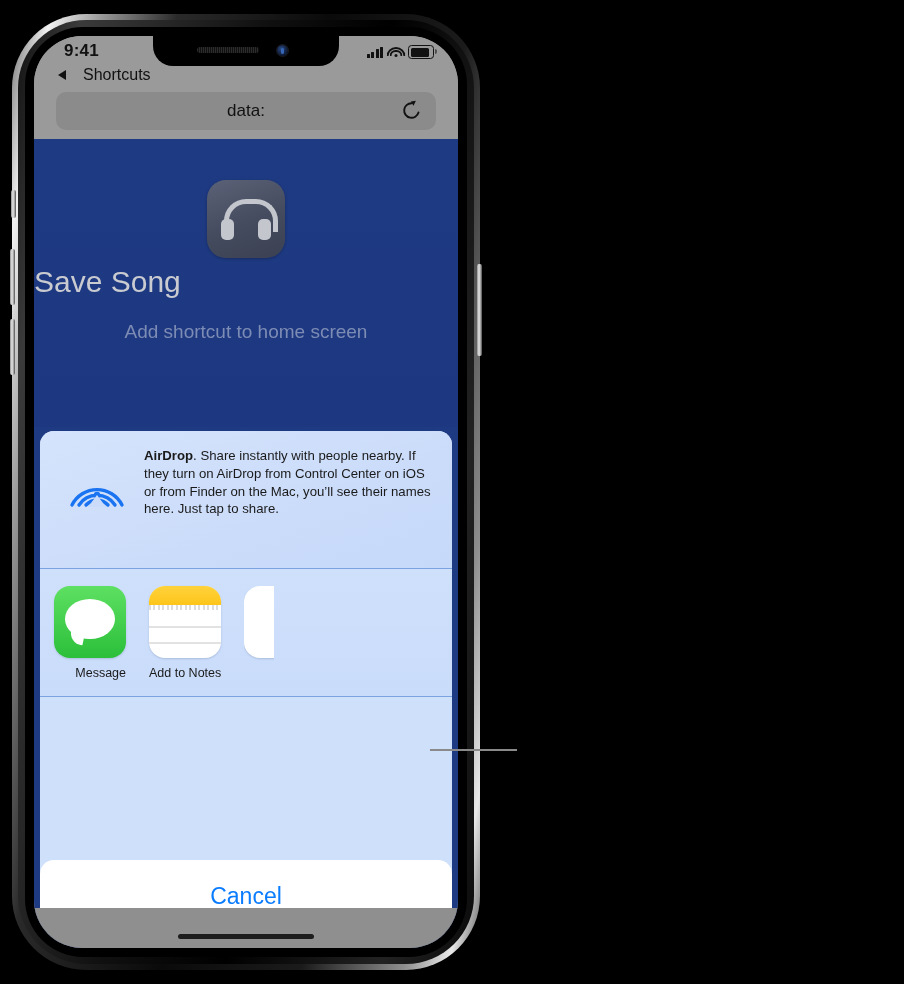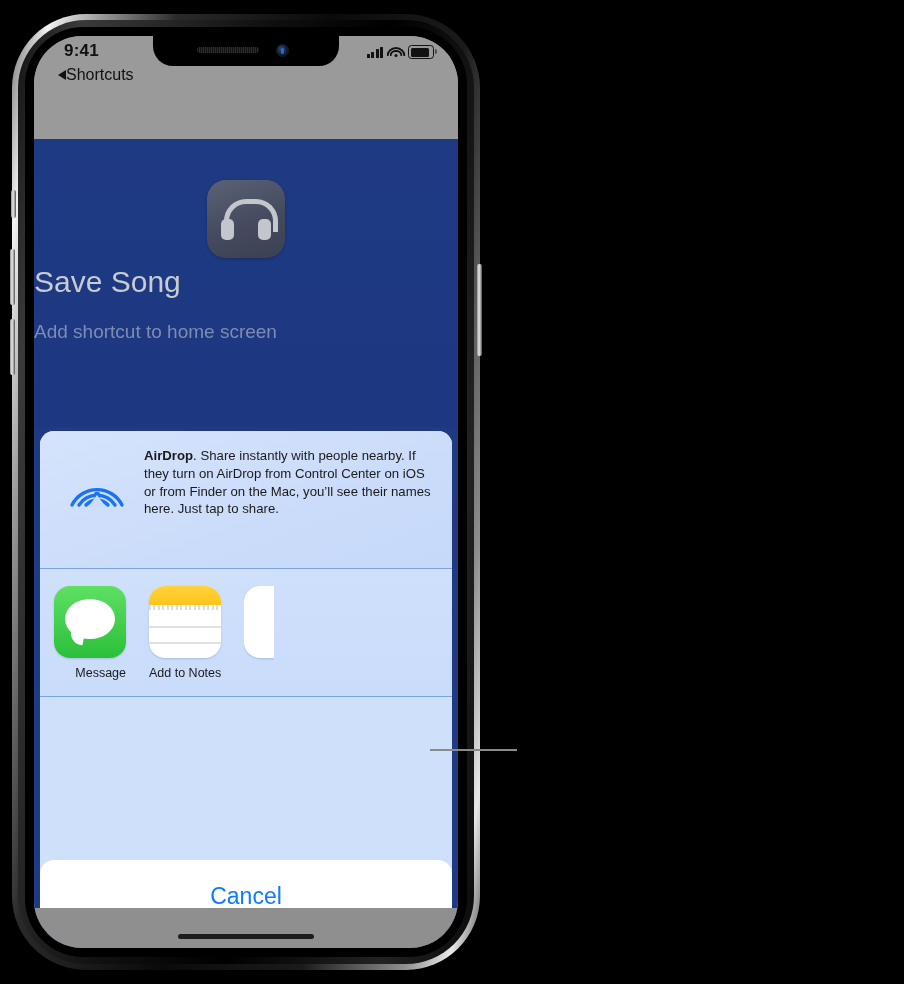--- a/index.html
+++ b/index.html
@@ -45,21 +45,21 @@
   .bars i:nth-child(4){height:11px;}
   .wifi{position:relative;width:15px;height:11px;}
   .wifi span{position:absolute;left:50%;transform:translateX(-50%);border:2px solid #111;border-bottom:none;border-radius:50% 50% 0 0/100% 100% 0 0;}
   .wifi .w1{width:15px;height:7px;top:0;}
   .wifi .w2{width:9px;height:4.5px;top:3px;}
   .wifi .w3{width:3px;height:3px;top:7px;border:none;background:#111;border-radius:50%;}
   .batt{position:relative;width:24px;height:12px;border:1.6px solid #111;border-radius:3.5px;}
   .batt:after{content:"";position:absolute;right:-4px;top:3.2px;width:2px;height:5px;background:#111;border-radius:0 2px 2px 0;opacity:.55;}
   .batt i{position:absolute;left:1.5px;top:1.5px;bottom:1.5px;width:18px;background:#111;border-radius:1.5px;display:block;}
 
-  .backrow{position:absolute;left:24px;top:30px;display:flex;align-items:center;gap:0;justify-content:flex-end;}
+  .backrow{position:absolute;left:24px;top:30px;display:flex;align-items:center;gap:17px;justify-content:flex-end;}
   .back-tri{width:0;height:0;border-top:5px solid transparent;border-bottom:5px solid transparent;border-right:8px solid #111;}
   .back-label{font-size:16px;color:#111;}
 
   .urlbar{position:absolute;left:22px;right:22px;top:56px;height:38px;background:#8b8b8b;border-radius:10px;}
   .url-text{position:absolute;left:0;right:0;top:9px;text-align:center;font-size:17px;color:#111;}
   .reload{position:absolute;right:14px;top:8px;width:21px;height:21px;}
   .reload svg{display:block;}
 
   
   .page{position:absolute;left:0;top:103px;right:0;bottom:0;background:#1e3a82;z-index:10;}
@@ -68,21 +68,21 @@
   .hero-icon{position:absolute;left:50%;top:41px;transform:translateX(-50%);
     width:78px;height:78px;border-radius:19px;
     background:linear-gradient(160deg,#5b6277 0%,#444b5e 55%,#3b4152 100%);
     box-shadow:0 1px 3px rgba(0,0,0,.25);}
   .hp{position:absolute;left:50%;top:50%;transform:translate(-50%,-50%);width:52px;height:44px;}
   .hp-band{position:absolute;left:4px;top:2px;width:44px;height:28px;border:5px solid #c3c6cd;border-bottom:none;border-radius:22px 22px 0 0;}
   .hp-cup{position:absolute;top:22px;width:13px;height:21px;border-radius:5px;background:#c3c6cd;}
   .hp-cup.l{left:1px;}
   .hp-cup.r{right:1px;}
   .hero-title{position:absolute;left:0;right:0;top:126px;text-align:left;font-size:30px;color:#c9cbd0;}
-  .hero-sub{position:absolute;left:0;right:0;top:182px;font-size:19px;color:#7d8cb4;}
+  .hero-sub{position:absolute;left:0;right:0;top:182px;text-align:center;font-size:19px;color:#7d8cb4;}
 
   
   .sheet{position:absolute;left:6px;right:6px;top:292px;bottom:64px;
     background:#cfe0fb;border-radius:14px;overflow:hidden;
     box-shadow:0 1px 0 rgba(255,255,255,.25);}
 
   .airdrop{position:relative;height:137px;
     background:linear-gradient(160deg,#d5e4fc 0%,#cbdcfa 60%,#c6d9f9 100%);
     border-bottom:1px solid #7aa3e0;padding-left:8px;}
   .ad-icon{position:absolute;left:26px;top:18px;width:62px;height:62px;}
@@ -181,20 +181,29 @@
                 <i></i>
               </div>
           </div>
         </div>
 
         <div class="backrow">
           <div class="back-tri"></div>
           <div class="back-label">Shortcuts</div>
         </div>
 
+        <div class="urlbar">
+          <div class="url-text">data:</div>
+          <div class="reload">
+            <svg width="21" height="21" viewBox="0 0 21 21">
+              <path d="M10.5 3.2 A7.3 7.3 0 1 0 17.5 12.5" fill="none" stroke="#111" stroke-width="1.9" stroke-linecap="round"></path>
+              <path d="M10.5 0.6 L10.5 6.0 L6.2 3.4 Z" fill="#111" transform="translate(3.2,0) rotate(26 10.5 3.3)"></path>
+            </svg>
+          </div>
+        </div>
       </div>
 
       <div class="page">
         <div class="gray-floor"></div>
 
         <div class="hero">
           <div class="hero-icon">
             <div class="hp">
               <div class="hp-band"></div>
               <div class="hp-cup l"></div>

